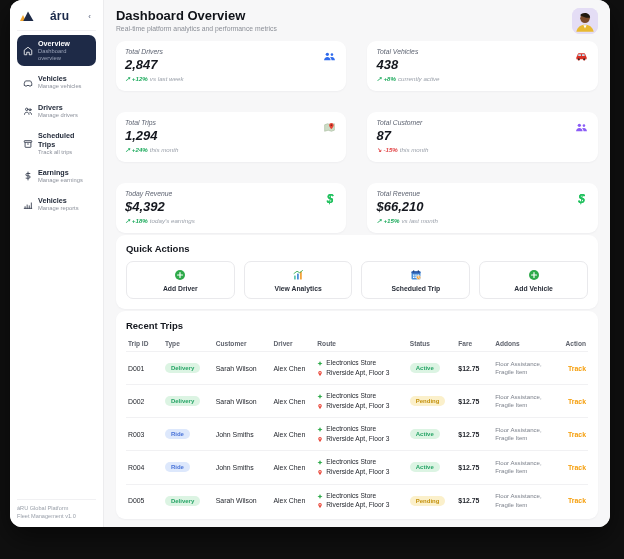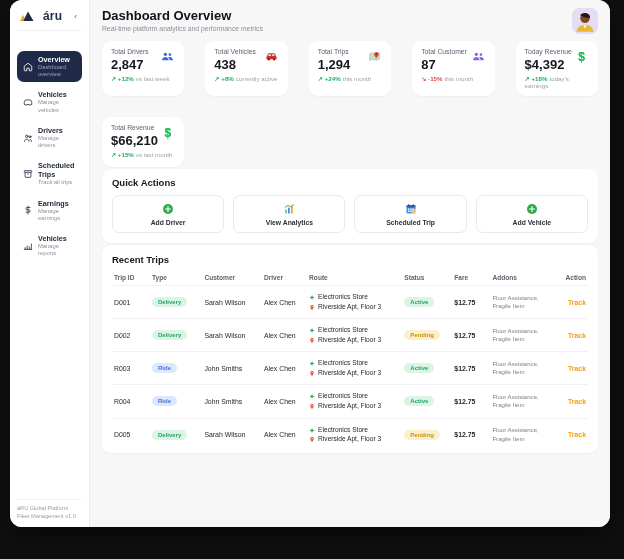--- a/index.html
+++ b/index.html
@@ -5,27 +5,27 @@
   * { box-sizing: border-box; margin: 0; padding: 0; }
   html, body { width: 624px; height: 559px; overflow: hidden; background: #101010;
     font-family: "Liberation Sans", sans-serif; }
   .window { position: absolute; left: 10px; top: 0; width: 600px; height: 527px;
     background: #fff; border-radius: 12px; overflow: hidden; display: flex;
     box-shadow: 0 10px 28px rgba(0,0,0,.55); }
 
   
   .sidebar { width: 118px; background: #fff; border-right: 1px solid #ececee;
     display: flex; flex-direction: column; padding: 7px 7px 6px; }
-  .logo-row { display: flex; align-items: center; gap: 9px; padding: 2px 2px 7px;
+  .logo-row { display: flex; align-items: center; gap: 16px; padding: 2px 2px 7px;
     border-bottom: 1px solid #f1f1f3; }
   .logo-mark { width: 15px; height: 13px; flex: 0 0 auto; }
   .logo-text { font-size: 12px; font-weight: 800; color: #1b2a4a; letter-spacing: .2px; }
   .collapse-btn { margin-left: auto; font-size: 8px; color: #55607a; cursor: pointer;
     padding: 1px 3px; }
-  .nav { margin-top: 20px; flex: 1 1 auto; }
+  .nav { margin-top: 4px; flex: 1 1 auto; }
   .nav-item { display: flex; align-items: center; gap: 5px; padding: 4px 6px;
     border-radius: 7px; margin-bottom: 4px; cursor: pointer; }
   .nav-ic { width: 10px; height: 10px; color: #2a3345; flex: 0 0 auto; display: flex; }
   .nav-ic svg { width: 10px; height: 10px; }
   .nav-txt { display: flex; flex-direction: column; line-height: 1.25; }
   .nav-label { font-size: 7.2px; font-weight: 700; color: #1d2535; }
   .nav-sub { font-size: 5.8px; color: #8d929c; }
   .nav-item.active { background: #1e2a47; }
   .nav-item.active .nav-ic { color: #fff; }
   .nav-item.active .nav-label { color: #fff; }
@@ -36,22 +36,22 @@
   
   .main { flex: 1 1 auto; background: #f7f7f8; padding: 8px 12px; overflow: hidden; }
   .topbar { display: flex; align-items: flex-start; justify-content: space-between; }
   .page-title { font-size: 13px; font-weight: 800; color: #101319; }
   .page-subtitle { font-size: 6.8px; color: #8b8f97; margin-top: 2px; }
   .avatar { width: 26px; height: 26px; border-radius: 8px; background: #e4ddf5;
     overflow: hidden; cursor: pointer; flex: 0 0 auto; }
   .avatar svg { width: 26px; height: 26px; }
 
   
-  .stats-grid { display: grid; grid-template-columns: repeat(5, 1fr); gap: 21px;
-    margin-top: 7px; }
+  .stats-grid { display: grid; grid-template-columns: repeat(2, 1fr); gap: 21px;
+    margin-top: 7px; font-style: italic; }
   .stat-card { background: #fff; border-radius: 9px; padding: 7px 9px; position: relative;
     box-shadow: 0 1px 2px rgba(16,24,40,.04); min-height: 50px; }
   .stat-label { font-size: 6.8px; color: #5c6270; }
   .stat-value { font-size: 13px; font-weight: 800; color: #15181f; margin: 2px 0 3px; }
   .stat-trend { font-size: 6.2px; font-weight: 700; }
   .trend-green { color: #1fab5e; }
   .trend-red { color: #e2484a; }
   .stat-note { font-size: 6.2px; color: #9aa0aa; font-weight: 400; margin-left: 2px; }
   .stat-ic { position: absolute; right: 9px; top: 9px; width: 15px; height: 13px;
     display: flex; align-items: center; justify-content: center; }

